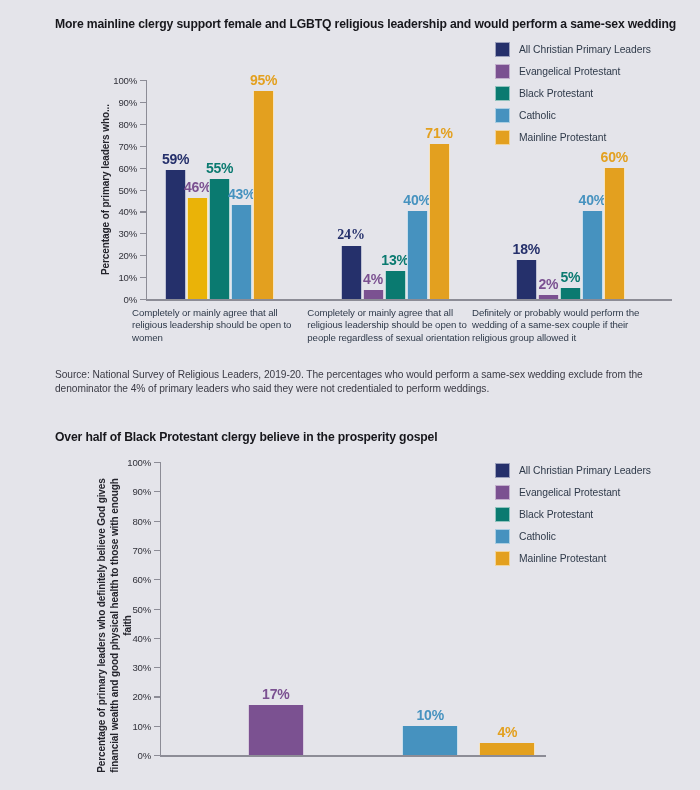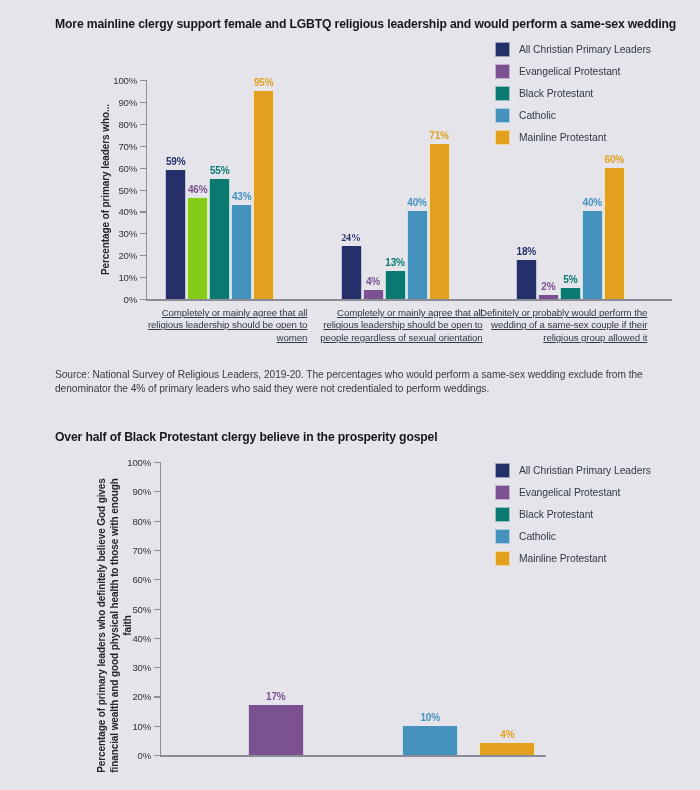--- a/index.html
+++ b/index.html
@@ -99,34 +99,33 @@
     position: absolute;
     bottom: 0;
     border-left: 1px solid rgba(255,255,255,0.7);
     border-right: 1px solid rgba(255,255,255,0.7);
   }
   .bar-value {
     position: absolute;
     bottom: 100%;
     left: 50%;
     transform: translateX(-50%);
-    font-size: 10px;
+    font-size: 14px;
     font-weight: bold;
     margin-bottom: 3px;
     white-space: nowrap;
     letter-spacing: -0.2px;
   }
   .cat-label {
     position: absolute;
     font-size: 9.7px;
     line-height: 12.4px;
     color: #2f3a4a;
-    text-align: right;
+    text-align: left;
     letter-spacing: -0.1px;
-    text-decoration: underline;
   }
 </style>
 </head>
 <body>
 
 <div class="page">
 
   <div class="chart-title" style="left:55px; top:17px;">More mainline clergy support female and LGBTQ religious leadership and would perform a same-sex wedding</div>
 
   <div class="legend" id="legend1" style="left:495px; top:38px;">
@@ -173,21 +172,21 @@
       <div class="tick-label" style="top: 65.7px;">70%</div>
       <div class="tick" style="top: 43.8px;"></div>
       <div class="tick-label" style="top: 43.8px;">80%</div>
       <div class="tick" style="top: 21.9px;"></div>
       <div class="tick-label" style="top: 21.9px;">90%</div>
       <div class="tick" style="top: 0px;"></div>
       <div class="tick-label" style="top: 0px;">100%</div>
       <div class="bar" style="left: 19.1667px; width: 21px; height: 129.21px; background: rgb(37, 48, 107);">
         <span class="bar-value" style="color: rgb(37, 48, 107);">59%</span>
       </div>
-      <div class="bar" style="left: 41.1667px; width: 21px; height: 100.74px; background: #84cc16;">
+      <div class="bar" style="left: 41.1667px; width: 21px; height: 100.74px; background: #eab308;">
         <span class="bar-value" style="color: rgb(123, 81, 145);">46%</span>
       </div>
       <div class="bar" style="left: 63.1667px; width: 21px; height: 120.45px; background: rgb(10, 122, 112);">
         <span class="bar-value" style="color: rgb(10, 122, 112);">55%</span>
       </div>
       <div class="bar" style="left: 85.1667px; width: 21px; height: 94.17px; background: rgb(70, 146, 191);">
         <span class="bar-value" style="color: rgb(70, 146, 191);">43%</span>
       </div>
       <div class="bar" style="left: 107.167px; width: 21px; height: 208.05px; background: rgb(227, 160, 31);">
         <span class="bar-value" style="color: rgb(227, 160, 31);">95%</span>

